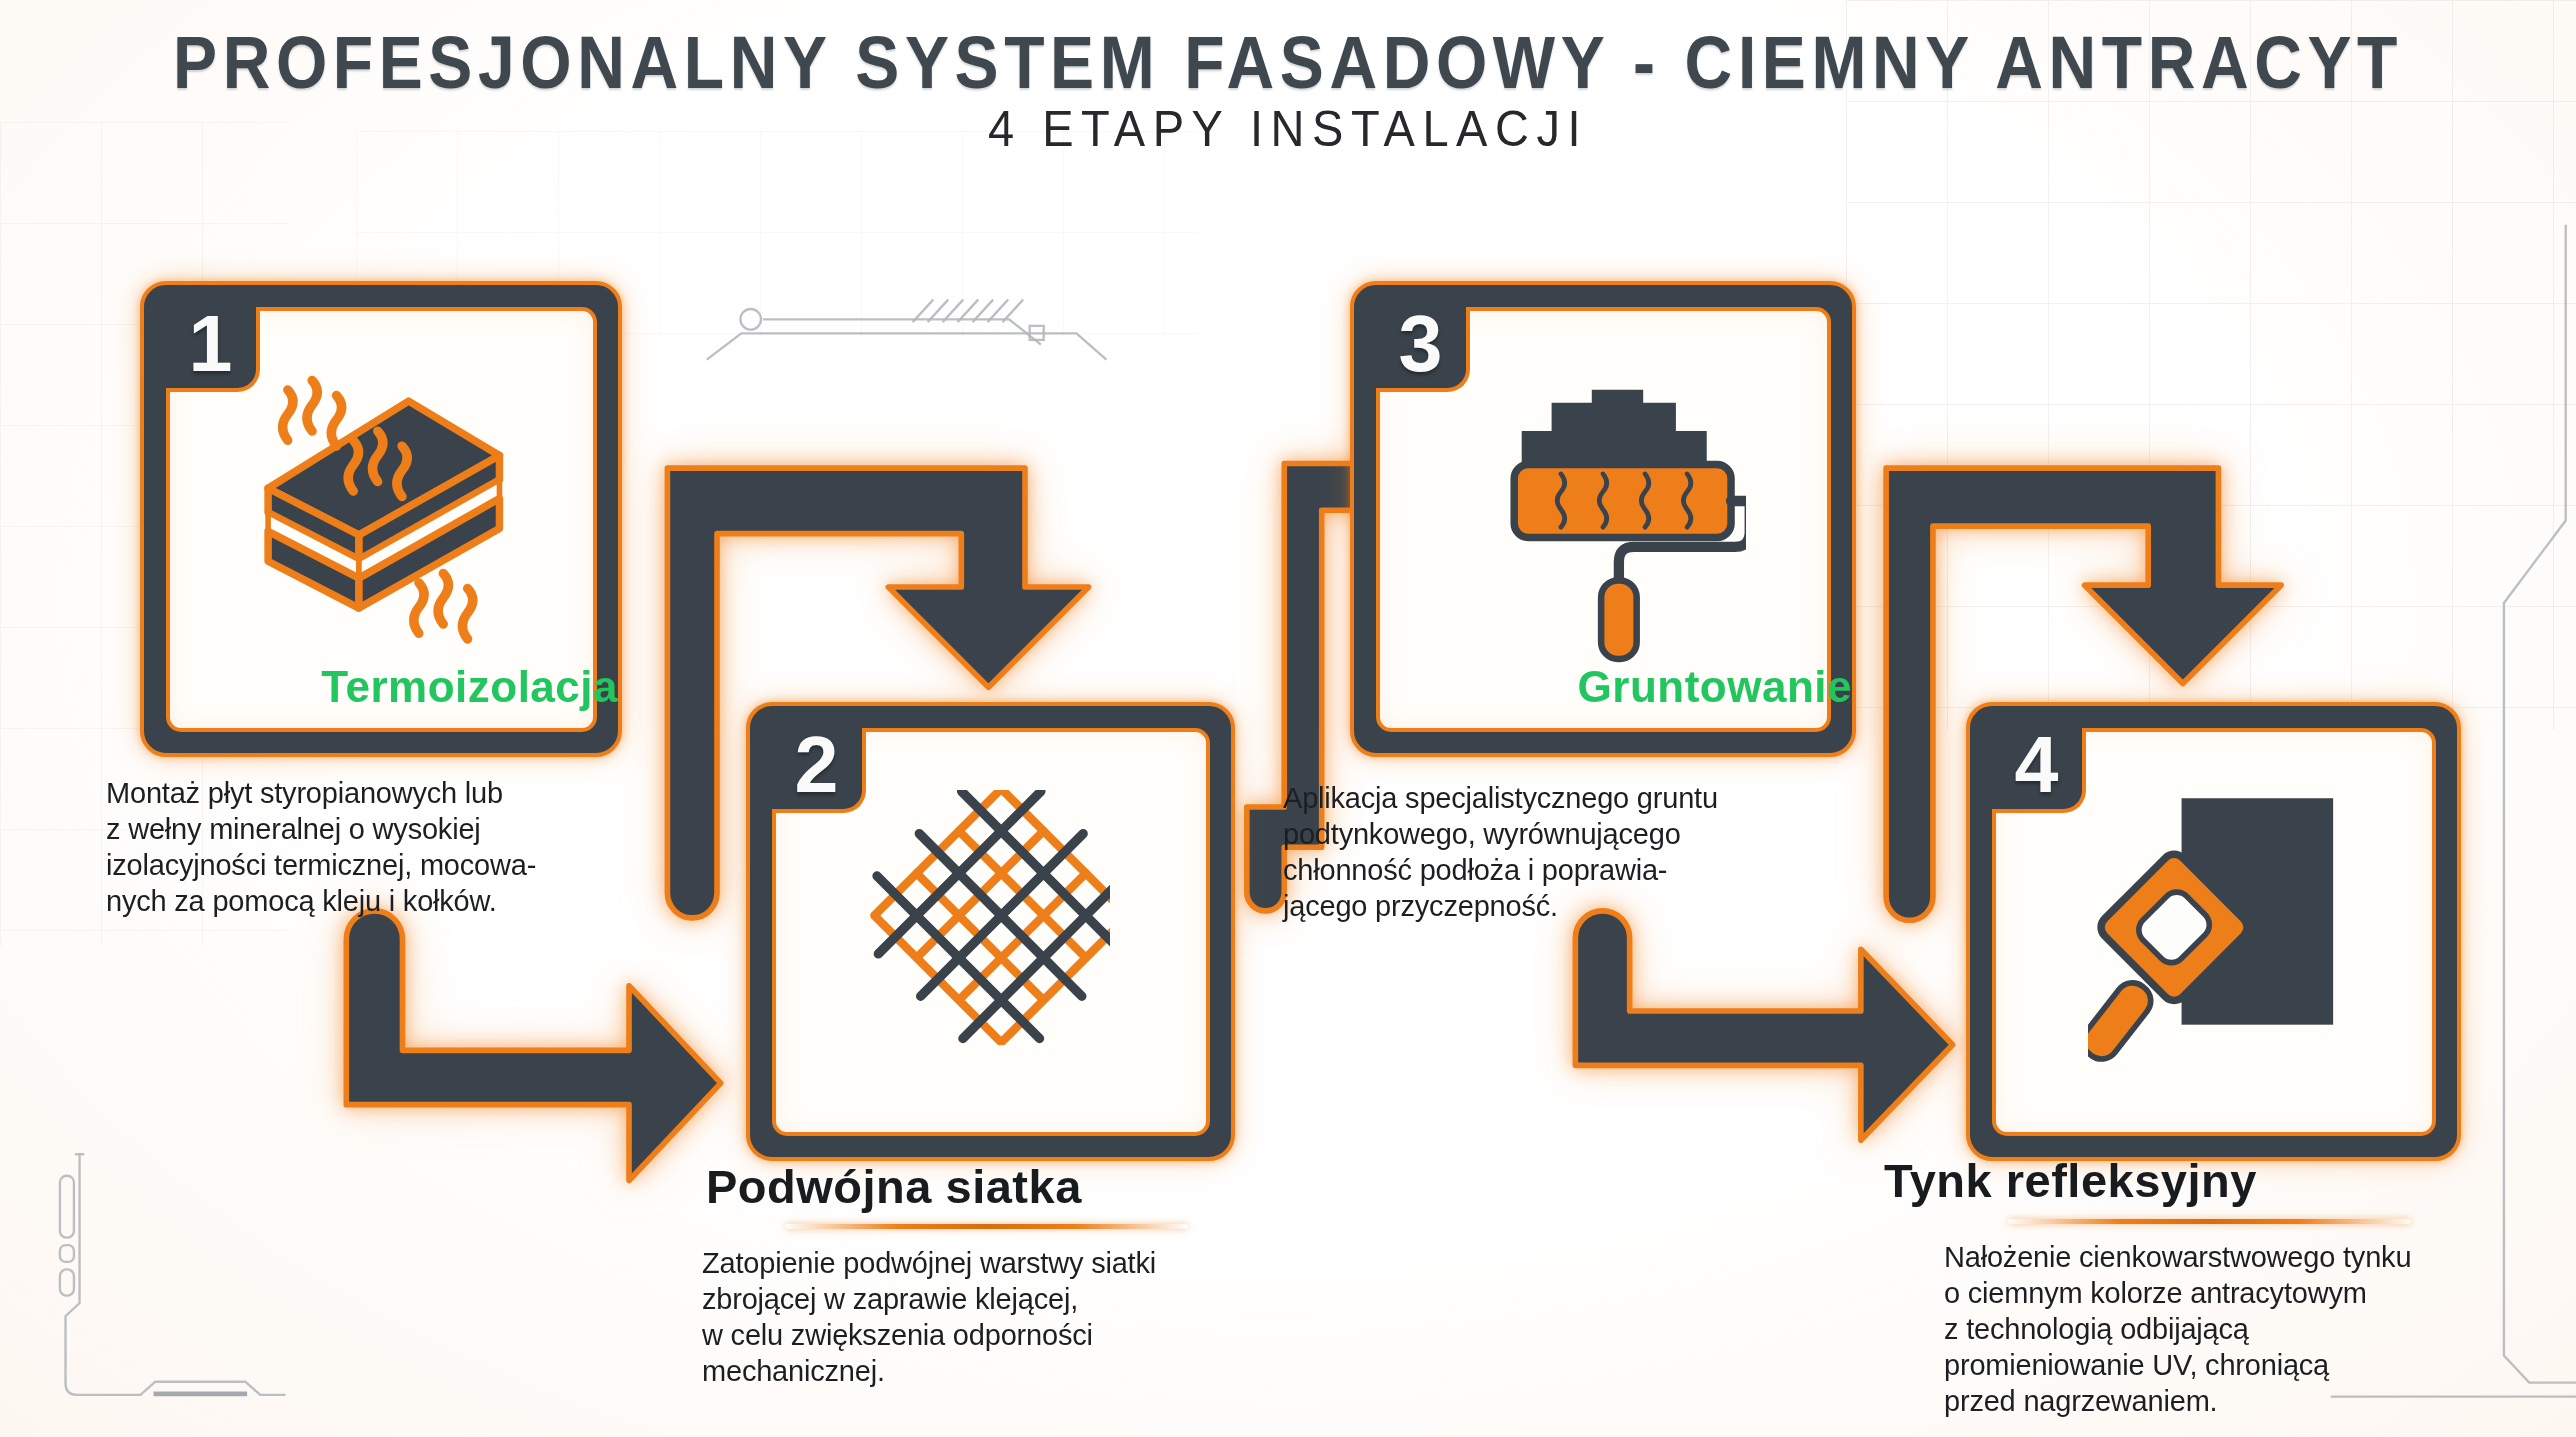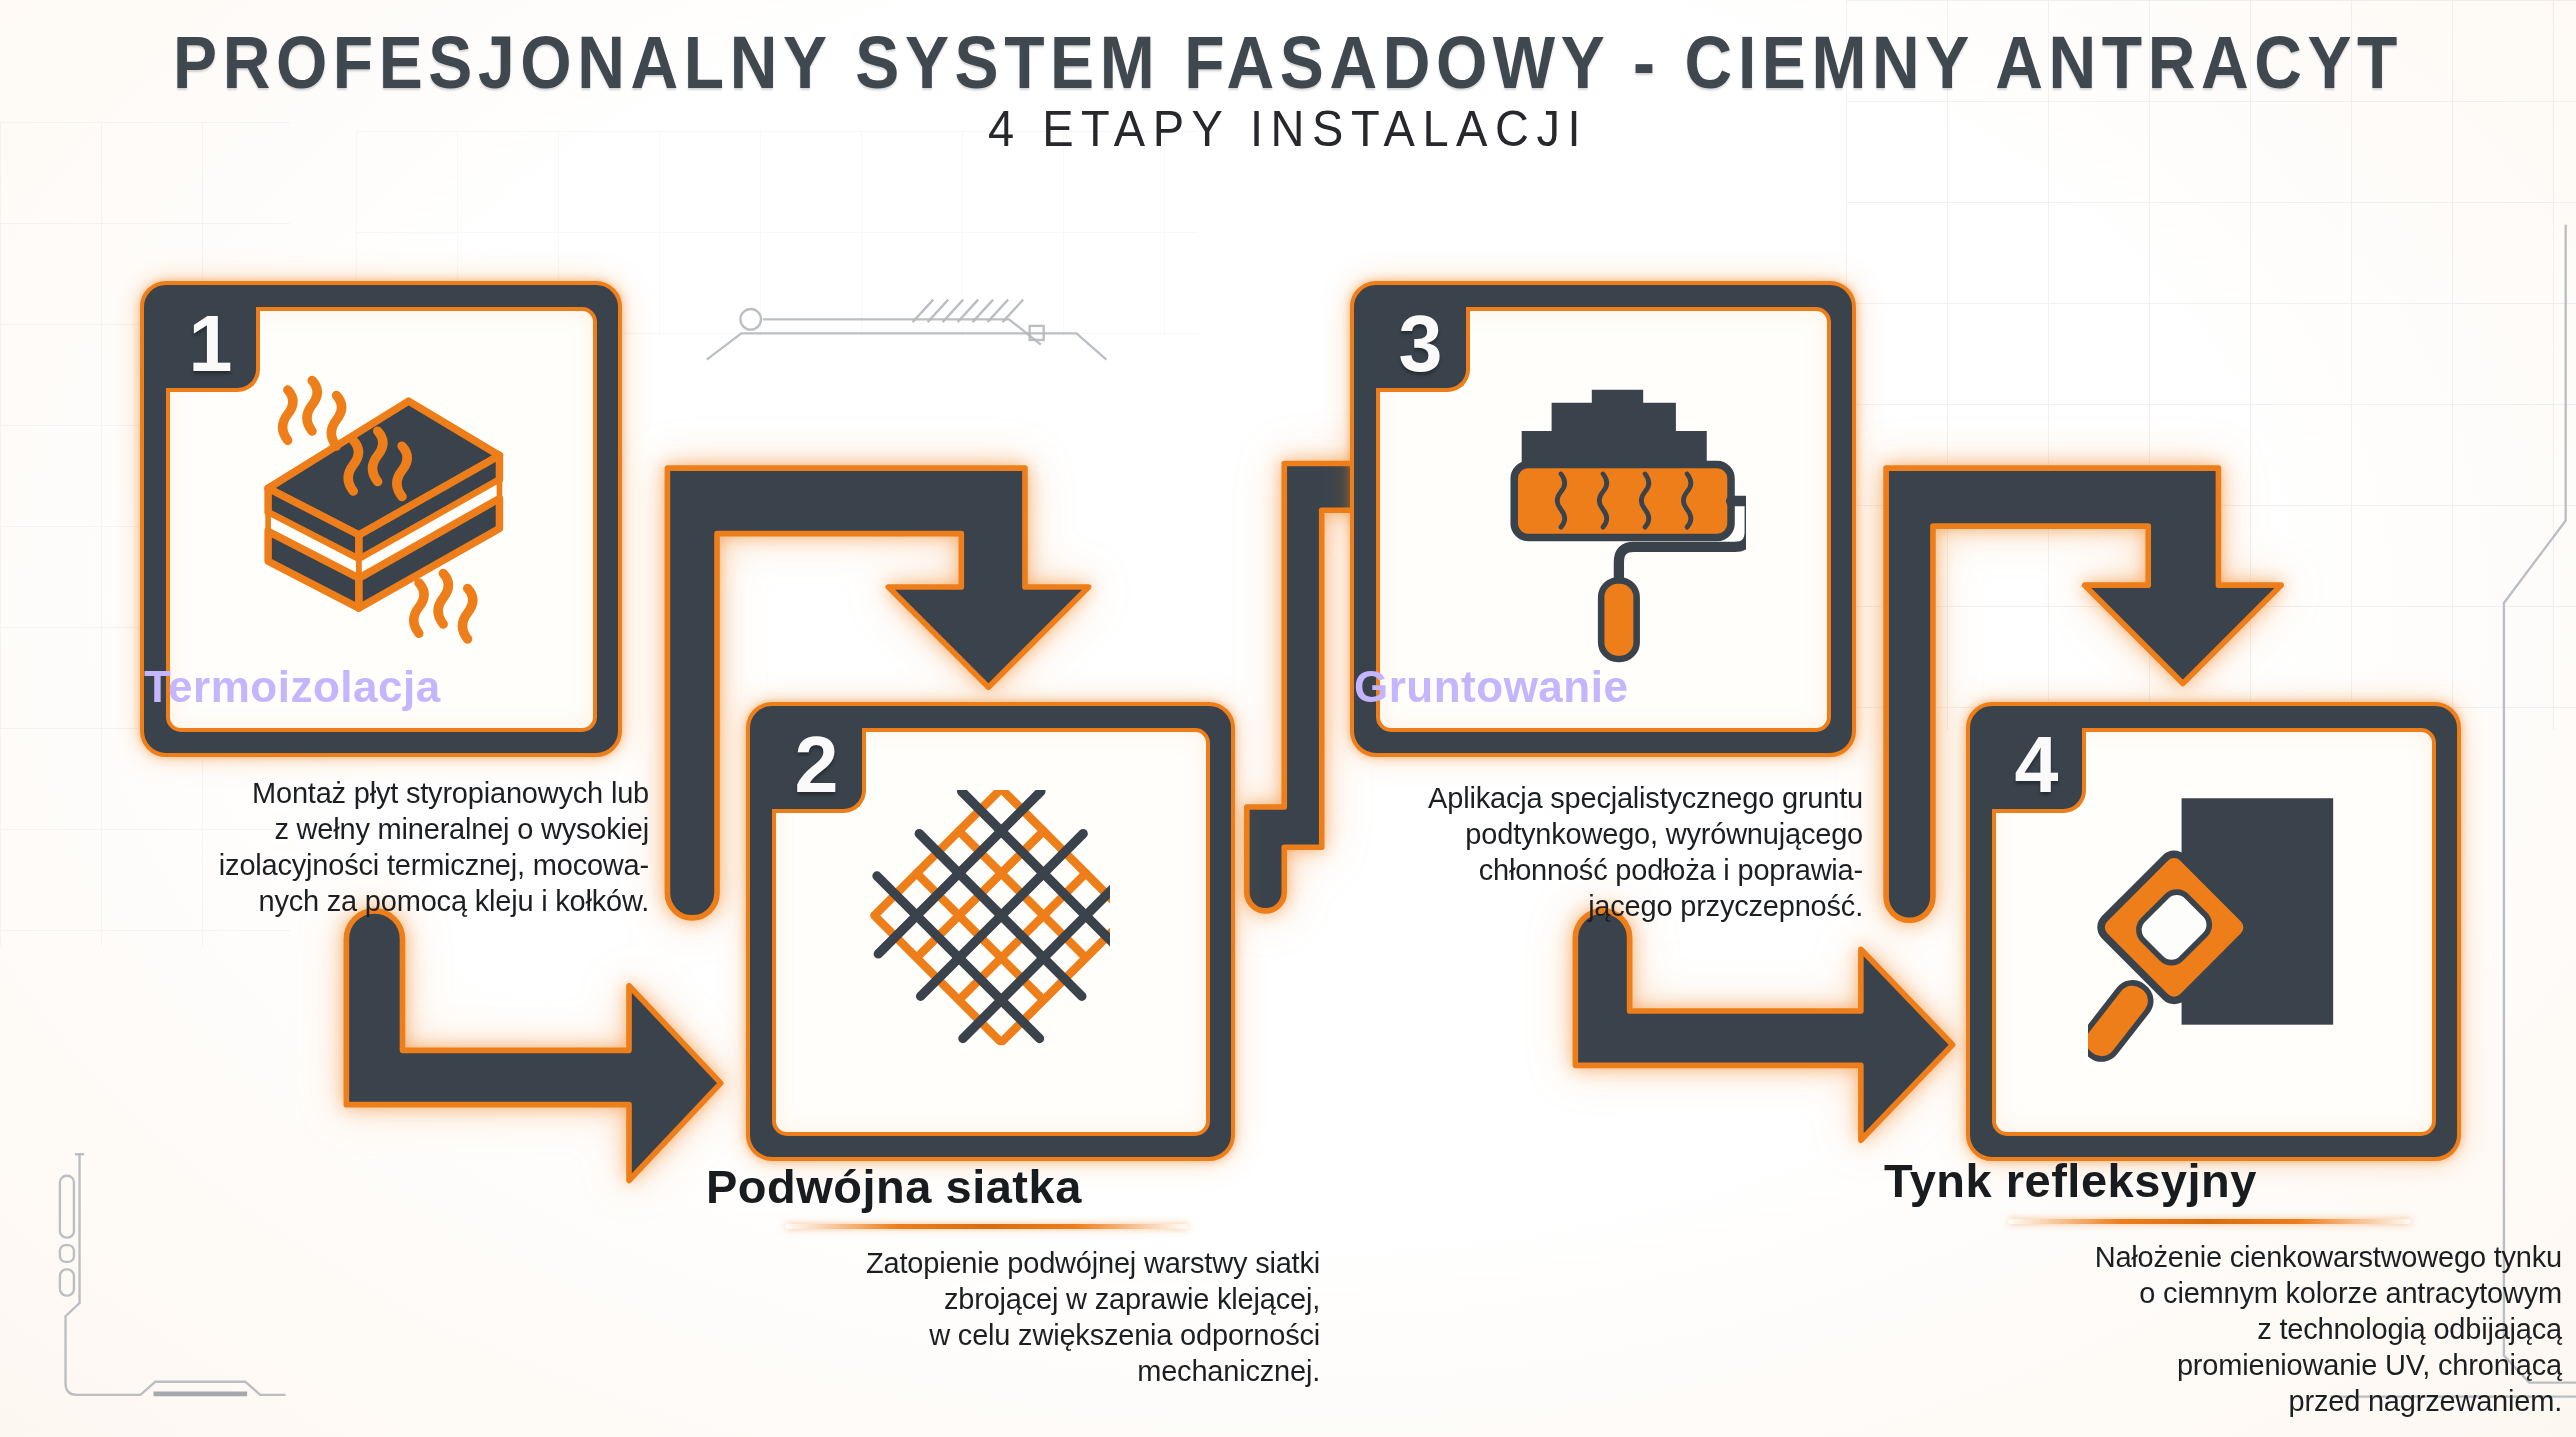--- a/index.html
+++ b/index.html
@@ -68,34 +68,34 @@
     border-right:4.7px solid var(--orange);border-bottom:4.7px solid var(--orange);
     border-bottom-right-radius:22.5px;border-top-left-radius:9.4px;
     display:flex;align-items:center;justify-content:center;
   }
   .tab span{
     color:#fafafa;font-size:79px;font-weight:700;line-height:1;
     margin-top:-7.5px;text-shadow:0 2.8px 3.7px rgba(0,0,0,.35);
   }
   .icon{position:absolute;z-index:2;}
   .title-in{
-    position:absolute;left:0;right:0;bottom:41px;z-index:2;text-align:left;
-    font-size:44px;font-weight:700;color:#c4b5fd;letter-spacing:0.5px;
+    position:absolute;left:0;right:0;bottom:41px;z-index:2;text-align:right;
+    font-size:44px;font-weight:700;color:#22c55e;letter-spacing:0.5px;
   }
   .title-out{
     position:absolute;z-index:2;text-align:left;
     font-size:47px;font-weight:700;color:#191c1f;letter-spacing:0.5px;
   }
   .divider{
     position:absolute;z-index:2;height:4.7px;border-radius:2.8px;
     background:linear-gradient(90deg, rgba(238,126,26,0) 0%, var(--orange) 28%, var(--orange-deep) 50%, var(--orange) 72%, rgba(238,126,26,0) 100%);
     box-shadow:0 0 7.5px rgba(240,128,26,.5);
   }
   .desc{
-    position:absolute;z-index:2;text-align:right;white-space:pre-line;
+    position:absolute;z-index:2;text-align:left;white-space:pre-line;
     font-size:29px;line-height:36px;font-weight:500;color:var(--ink);letter-spacing:-0.2px;
   }
   
   .o-stroke{stroke:var(--orange);fill:none;stroke-linecap:round;}
   .d-fill{fill:var(--dark);}
 </style>
 </head>
 <body>
 
 <div class="grid" id="grid-tr"></div>

